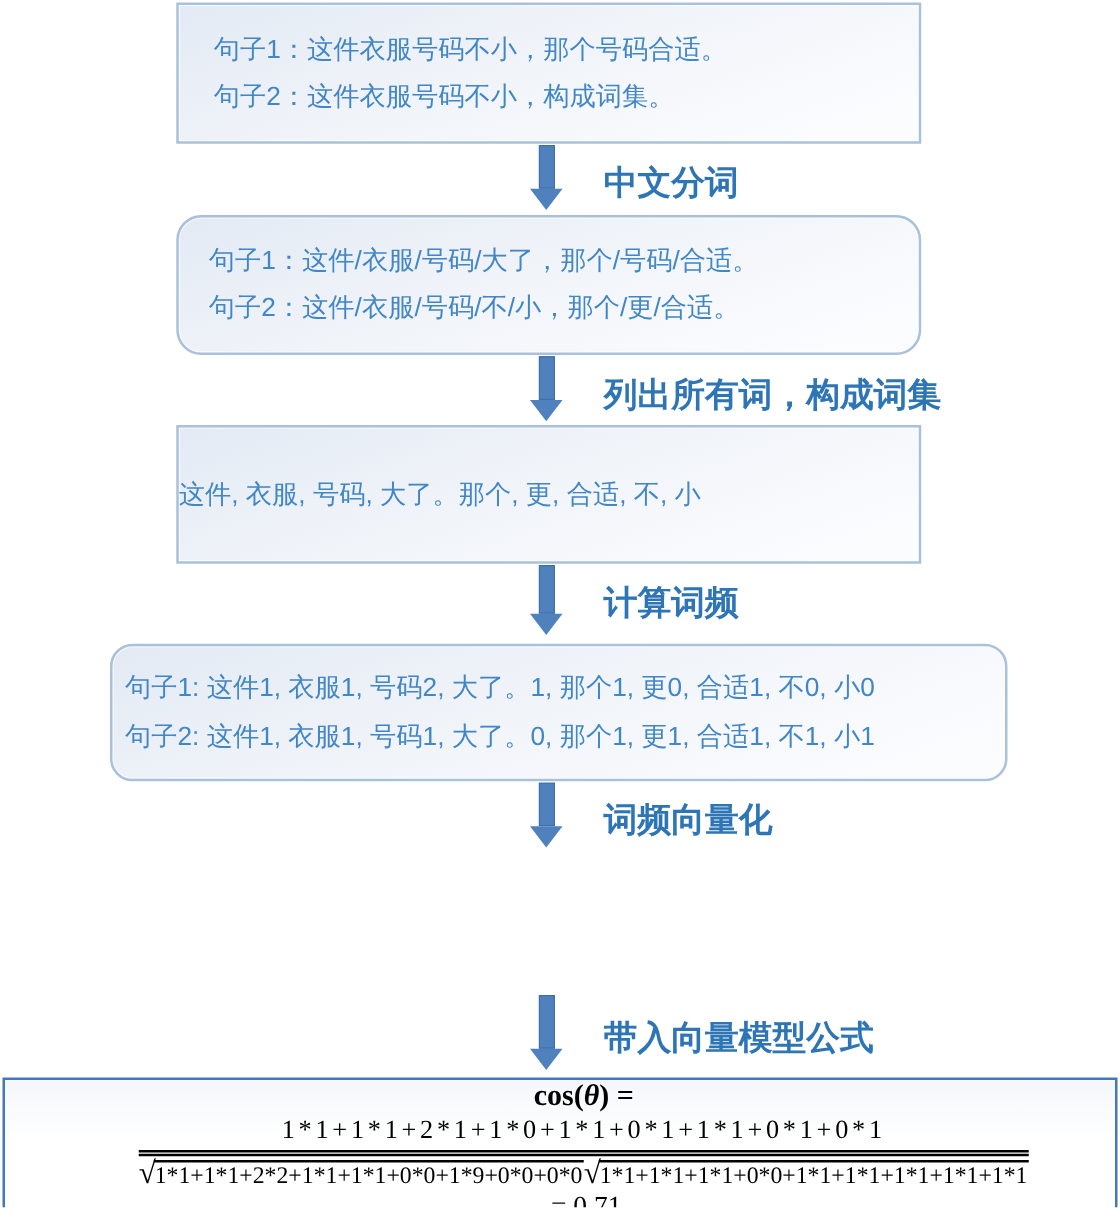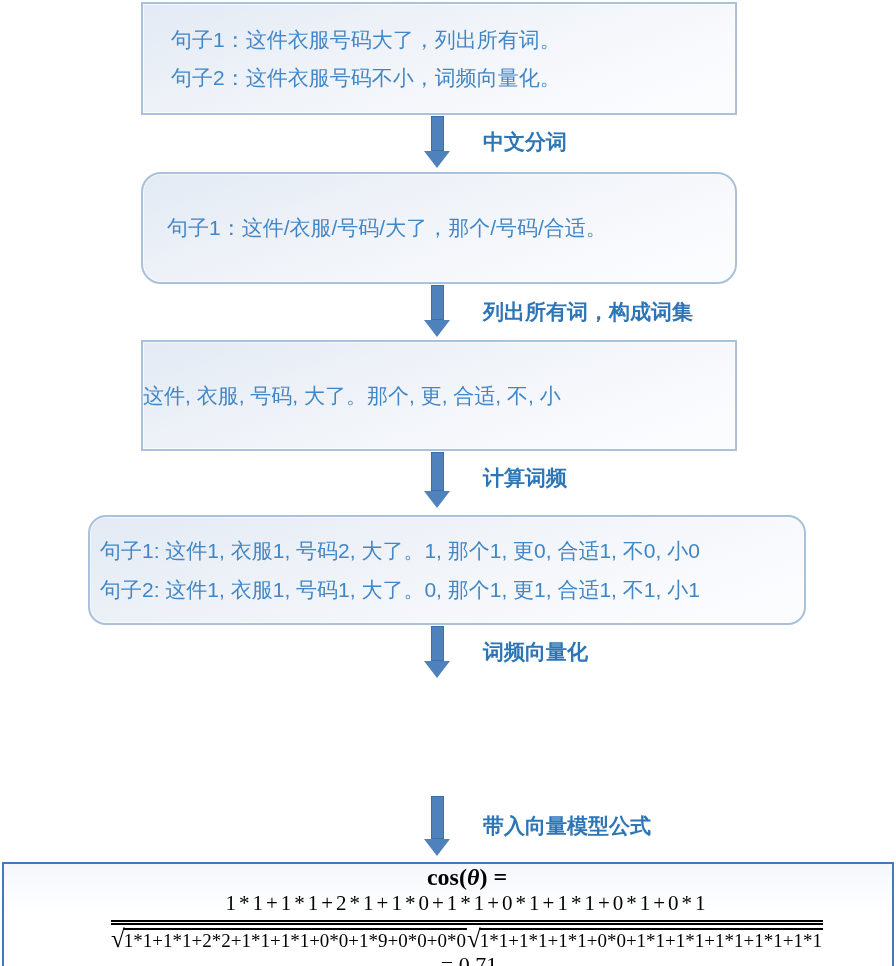--- a/index.html
+++ b/index.html
@@ -36,21 +36,21 @@
   .arrow .shaft{width:13px;flex:1;background:#4f81bd;box-shadow:inset 0 0 0 1px #3e6fa6;}
   .arrow .head{width:0;height:0;border-left:13px solid transparent;border-right:13px solid transparent;border-top:17px solid #4f81bd;}
   .arrow1{top:116px;height:52px;}
   .arrow2{top:285px;height:52px;}
   .arrow3{top:452px;height:56px;}
   .arrow4{top:626px;height:52px;}
   .arrow5{top:796px;height:60px;}
   
   .step-label{
     position:absolute;left:483px;
-    color:#2e75b6;font-weight:bold;font-size:21px;white-space:nowrap;
+    color:#2e75b6;font-weight:bold;font-size:27px;white-space:nowrap;
   }
   .label1{top:128px;}
   .label2{top:298px;}
   .label3{top:464px;}
   .label4{top:638px;}
   .label5{top:812px;}
   
   .formula-box{
     position:absolute;left:2px;top:862px;width:892px;height:123px;
     box-sizing:border-box;
@@ -70,32 +70,33 @@
   .rad-sign{font-size:25px;line-height:1;margin-top:-2px;}
   .radicand{border-top:2px solid #000;margin-left:-2px;padding:0 1px;}
   .result{font-size:22px;margin-left:4px;}
 </style>
 </head>
 <body>
 
 <div class="canvas">
 
   <section class="box box1">
-    <div>句子1：这件衣服号码大了，列出所有词。</div>
-    <div>句子2：这件衣服号码不小，词频向量化。</div>
+    <div>句子1：这件衣服号码不小，那个号码合适。</div>
+    <div>句子2：这件衣服号码不小，构成词集。</div>
   </section>
 
   <div class="arrow arrow1">
     <div class="shaft"></div>
     <div class="head"></div>
   </div>
   <div class="step-label label1">中文分词</div>
 
   <section class="box box2">
     <div>句子1：这件/衣服/号码/大了，那个/号码/合适。</div>
+    <div>句子2：这件/衣服/号码/不/小，那个/更/合适。</div>
   </section>
 
   <div class="arrow arrow2">
     <div class="shaft"></div>
     <div class="head"></div>
   </div>
   <div class="step-label label2">列出所有词，构成词集</div>
 
   <section class="box box3">
     <div>这件, 衣服, 号码, 大了。那个, 更, 合适, 不, 小</div>

